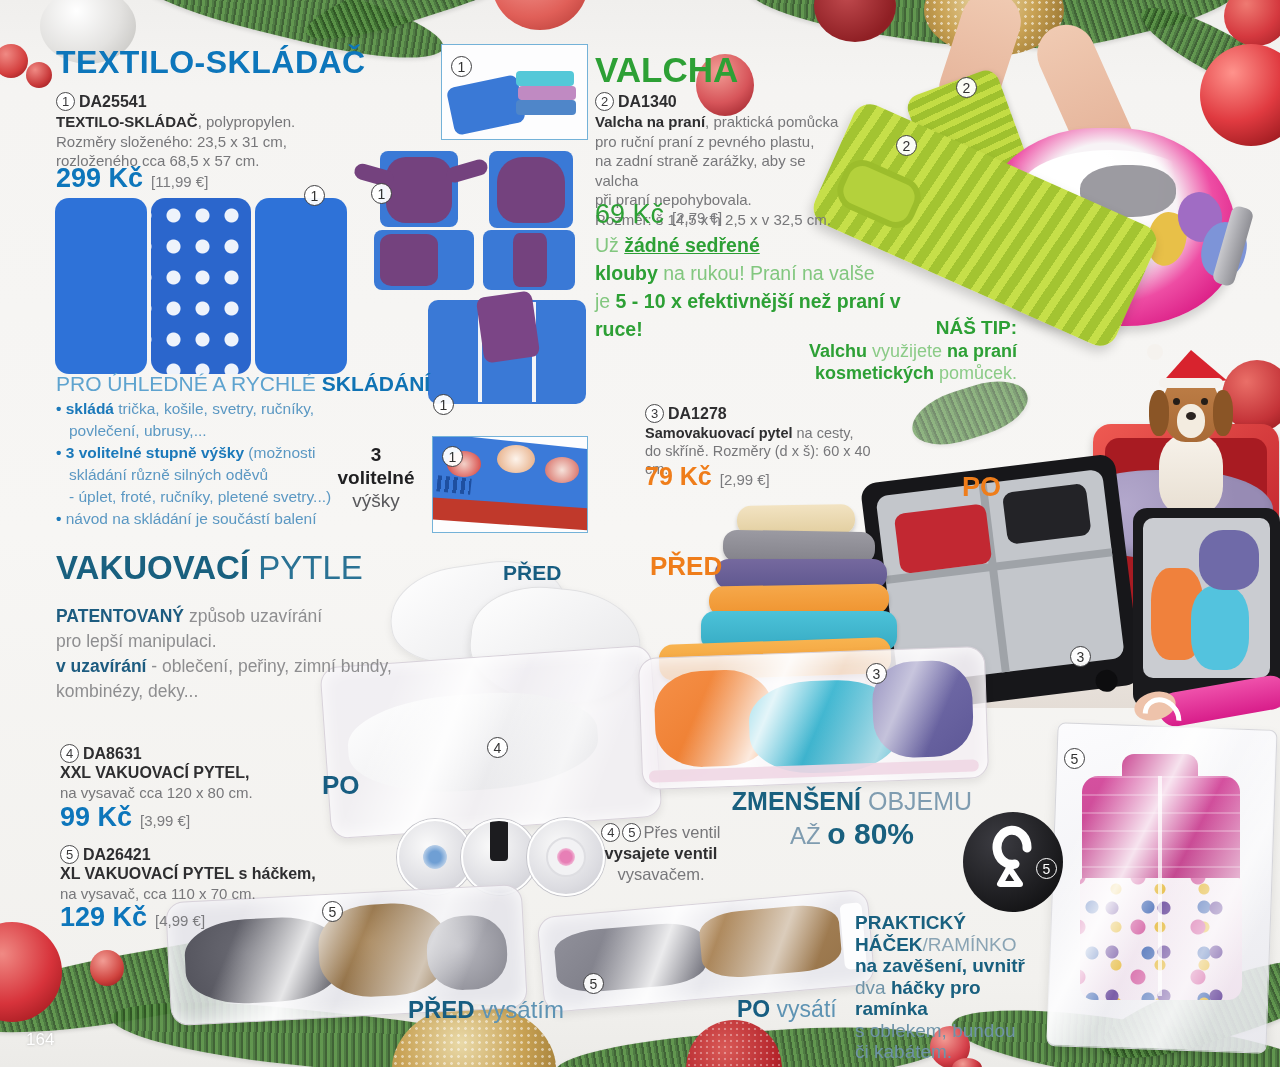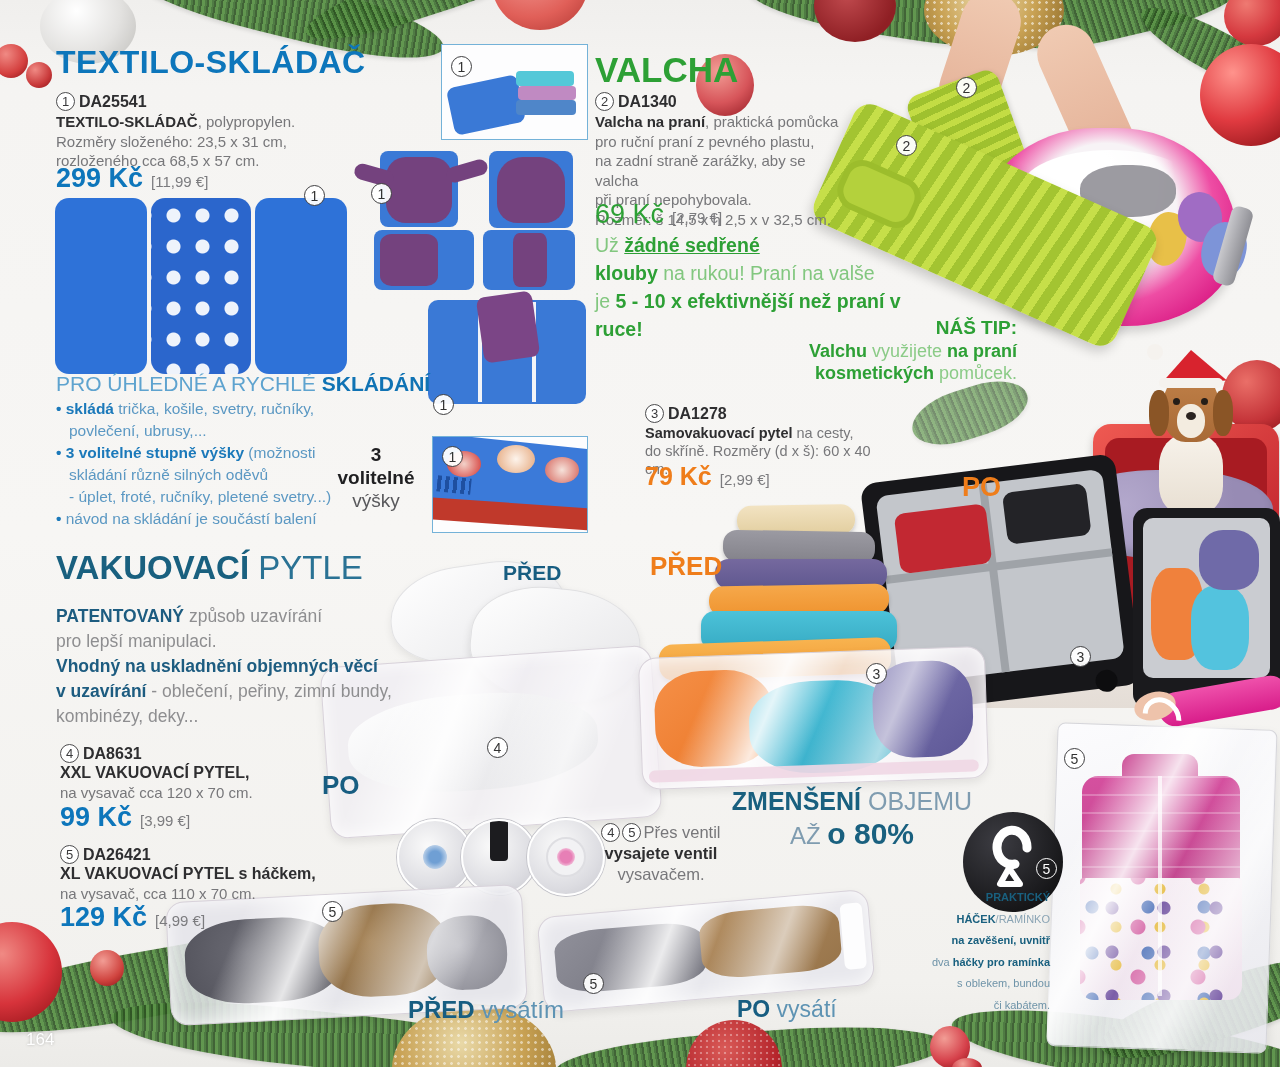--- a/index.html
+++ b/index.html
@@ -227,31 +227,30 @@
     <div><b style="color:#2da035;">Valchu</b><span style="color:#8bcb87;"> využijete </span><b style="color:#2da035;">na praní</b></div>
     <div><b style="color:#2da035;">kosmetických</b><span style="color:#8bcb87;"> pomůcek.</span></div>
   </div>
 
   <div class="abs" style="left:56px;top:549px;font-size:33px;z-index:20;">
     <span style="font-weight:bold;color:#19607f;">VAKUOVACÍ</span><span style="color:#2a7294;"> PYTLE</span>
   </div>
   <div class="abs" style="left:56px;top:604px;width:345px;font-size:17.5px;line-height:25px;color:#8e8e90;z-index:20;">
     <div><b style="color:#1d5c80;">PATENTOVANÝ</b><span> způsob uzavírání</span></div>
     <div>pro lepší manipulaci.</div>
-    <div><b style="color:#1d5c80;">Vhodný na uskladnění objemných věcí</b></div>
     <div><b style="color:#1d5c80;">v uzavírání</b><span> - oblečení, peřiny, zimní bundy,</span></div>
     <div>kombinézy, deky...</div>
   </div>
 
   <div class="abs coderow" style="left:60px;top:744px;z-index:20;">
     <span class="circ">4</span>
     <span>DA8631</span>
   </div>
   <div class="abs" style="left:60px;top:764px;font-size:16px;font-weight:bold;color:#2e2e30;z-index:20;">XXL VAKUOVACÍ PYTEL,</div>
-  <div class="abs body" style="left:60px;top:783px;z-index:20;">na vysavač cca 120 x 70 cm.</div>
+  <div class="abs body" style="left:60px;top:783px;z-index:20;">na vysavač cca 120 x 80 cm.</div>
   <div class="abs pricerow" style="left:60px;top:802px;z-index:20;">
     <span class="price-blue">99 Kč</span>
     <span class="eur">[3,99 €]</span>
   </div>
 
   <div class="abs coderow" style="left:60px;top:845px;z-index:20;">
     <span class="circ">5</span>
     <span>DA26421</span>
   </div>
   <div class="abs" style="left:60px;top:865px;font-size:16px;font-weight:bold;color:#2e2e30;z-index:20;">XL VAKUOVACÍ PYTEL s háčkem,</div>
@@ -399,21 +398,21 @@
     <div class="abs" style="left:82px;top:74px;width:76px;height:26px;background:#c8418f;border-radius:12px 12px 0 0;"></div>
     <div class="abs" style="left:42px;top:96px;width:158px;height:112px;background:repeating-linear-gradient(180deg,rgba(255,255,255,.25) 0 2px,rgba(255,255,255,0) 2px 18px),linear-gradient(#d5509f,#c2488f);border-radius:16px 16px 4px 4px;"></div>
     <div class="abs" style="left:40px;top:198px;width:162px;height:122px;border-radius:4px 4px 14px 14px;background-image:radial-gradient(circle,#7b5ea8 6px,transparent 7px),radial-gradient(circle,#d973ae 7px,transparent 8px),radial-gradient(circle,#e8c152 5px,transparent 6px),radial-gradient(circle,#5f7fc0 6px,transparent 7px),linear-gradient(#f6eef4,#efe4ee);background-size:52px 44px,60px 50px,44px 38px,56px 46px,100% 100%;background-position:6px 8px,28px 24px,14px 30px,40px 6px,0 0;"></div>
     <div class="abs" style="left:118px;top:96px;width:4px;height:220px;background:rgba(255,255,255,.75);"></div>
     <div class="abs sheen" style="left:12px;top:46px;width:218px;height:322px;transform:rotate(2deg);border-radius:8px;"></div>
   </div>
   <div class="marker" style="left:1064px;top:748px;">
       <span>5</span>
     </div>
 
-  <div class="abs" style="left:855px;top:887px;width:195px;text-align:right;font-size:11px;line-height:21.5px;z-index:22;">
+  <div class="abs" style="left:855px;top:912px;width:195px;text-align:left;font-size:19px;line-height:21.5px;z-index:22;">
     <div style="font-weight:bold;color:#19607f;">PRAKTICKÝ</div>
     <div><b style="color:#19607f;">HÁČEK</b><span style="color:#8aa4b4;">/RAMÍNKO</span></div>
     <div style="font-weight:bold;color:#19607f;">na zavěšení, uvnitř</div>
     <div><span style="color:#6e93a8;">dva </span><b style="color:#19607f;">háčky pro ramínka</b></div>
     <div style="color:#6e93a8;">s oblekem, bundou</div>
     <div style="color:#6e93a8;">či kabátem.</div>
   </div>
 
   <div class="abs vbag" style="left:168px;top:893px;width:355px;height:122px;transform:rotate(-3deg);z-index:6;background:rgba(228,228,234,.85);">
     <div class="abs" style="left:16px;top:20px;width:155px;height:84px;background:radial-gradient(circle at 40% 40%,#6b6b74,#4f4f58 80%);border-radius:40%;"></div>

